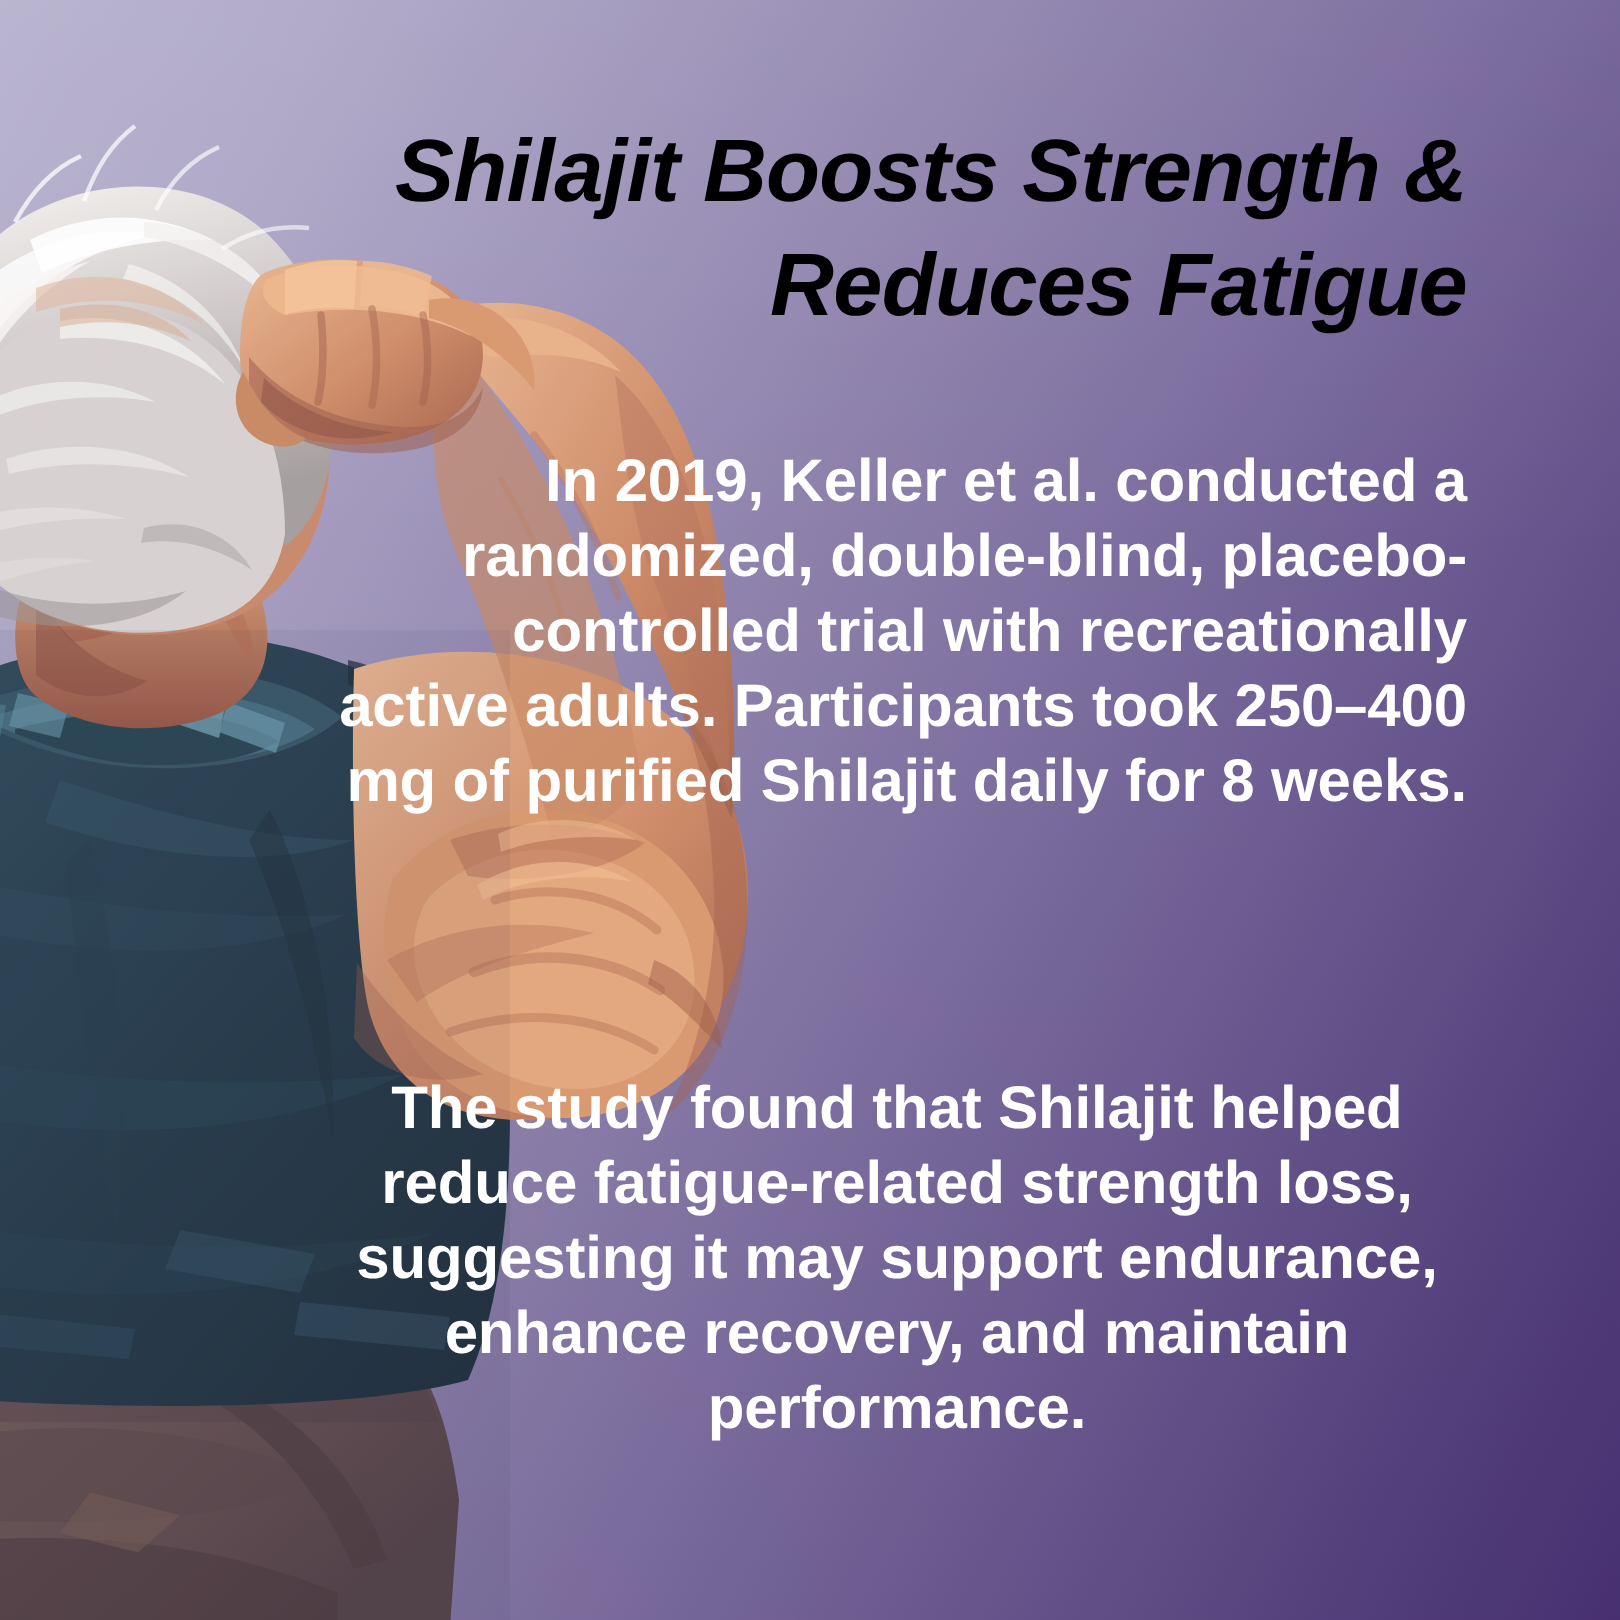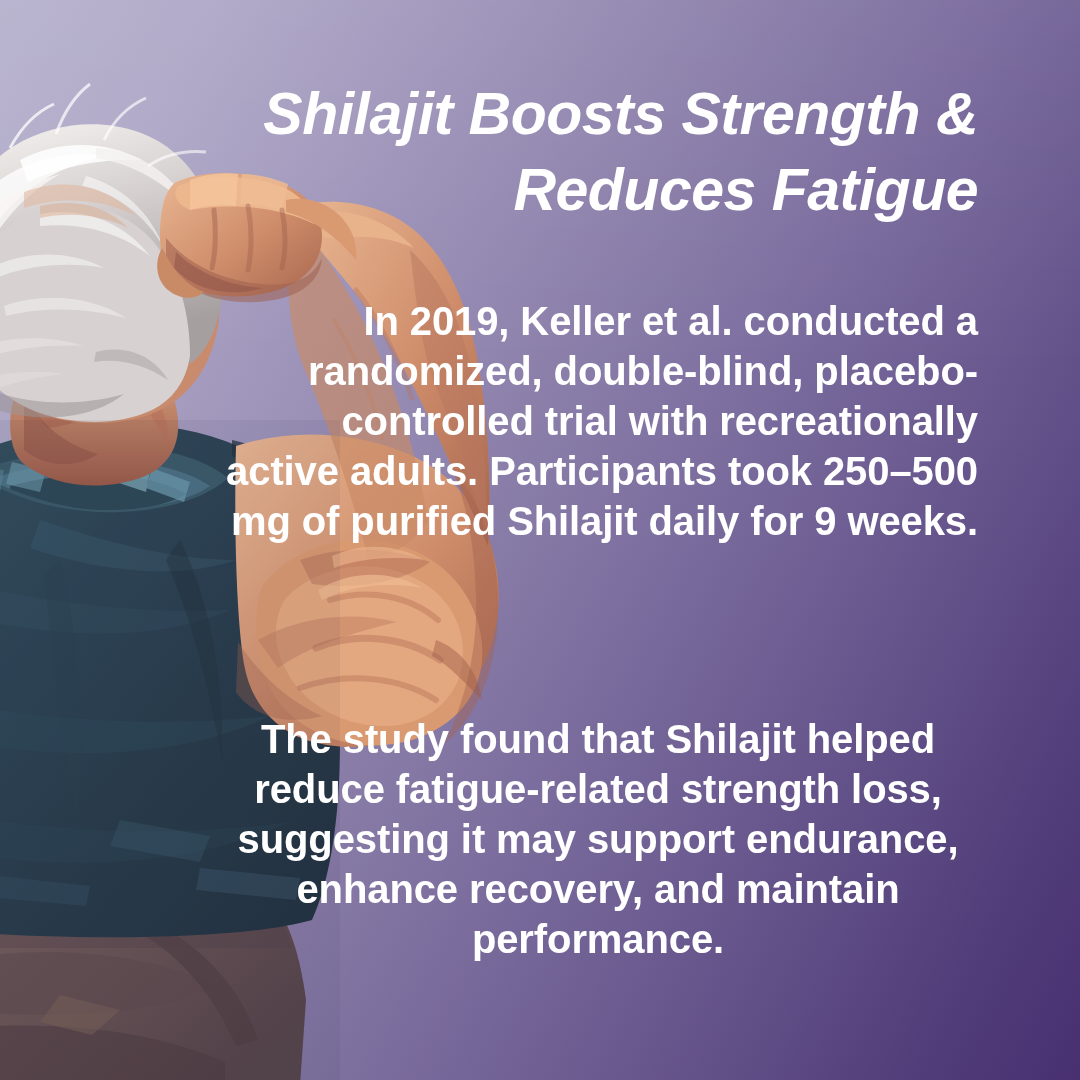--- a/index.html
+++ b/index.html
@@ -63,21 +63,21 @@
   .headline {
     position: absolute;
     right: 0;
     top: 76px;
     width: 798px;
     margin: 0;
     font-size: 59px;
     line-height: 76px;
     font-weight: 700;
     font-style: italic;
-    color: #ffffff;
+    color: #000000;
     letter-spacing: -0.5px;
     text-align: right;
   }
 
   .para {
     position: absolute;
     right: 0;
     width: 760px;
     margin: 0;
     font-size: 40px;
@@ -306,19 +306,19 @@
                C340 240 316 220 286 212 Z" fill="#d99a72"></path>
 
       <path d="M-80 420 L340 420 L340 1085 L-80 1085 Z" fill="#2a1c40" opacity="0.06"></path>
     </g>
   </svg>
 
   <div class="content">
 
     <h1 class="headline">Shilajit Boosts Strength &amp; Reduces Fatigue</h1>
 
-    <p class="para para-1">In 2019, Keller et al. conducted a randomized, double-blind, placebo-controlled trial with recreationally active adults. Participants took 250–500 mg of purified Shilajit daily for 9 weeks.</p>
+    <p class="para para-1">In 2019, Keller et al. conducted a randomized, double-blind, placebo-controlled trial with recreationally active adults. Participants took 250–400 mg of purified Shilajit daily for 8 weeks.</p>
 
     <p class="para para-2">The study found that Shilajit helped reduce fatigue-related strength loss, suggesting it may support endurance, enhance recovery, and maintain performance.</p>
 
   </div>
 
 </div>
 
 </body></html>

